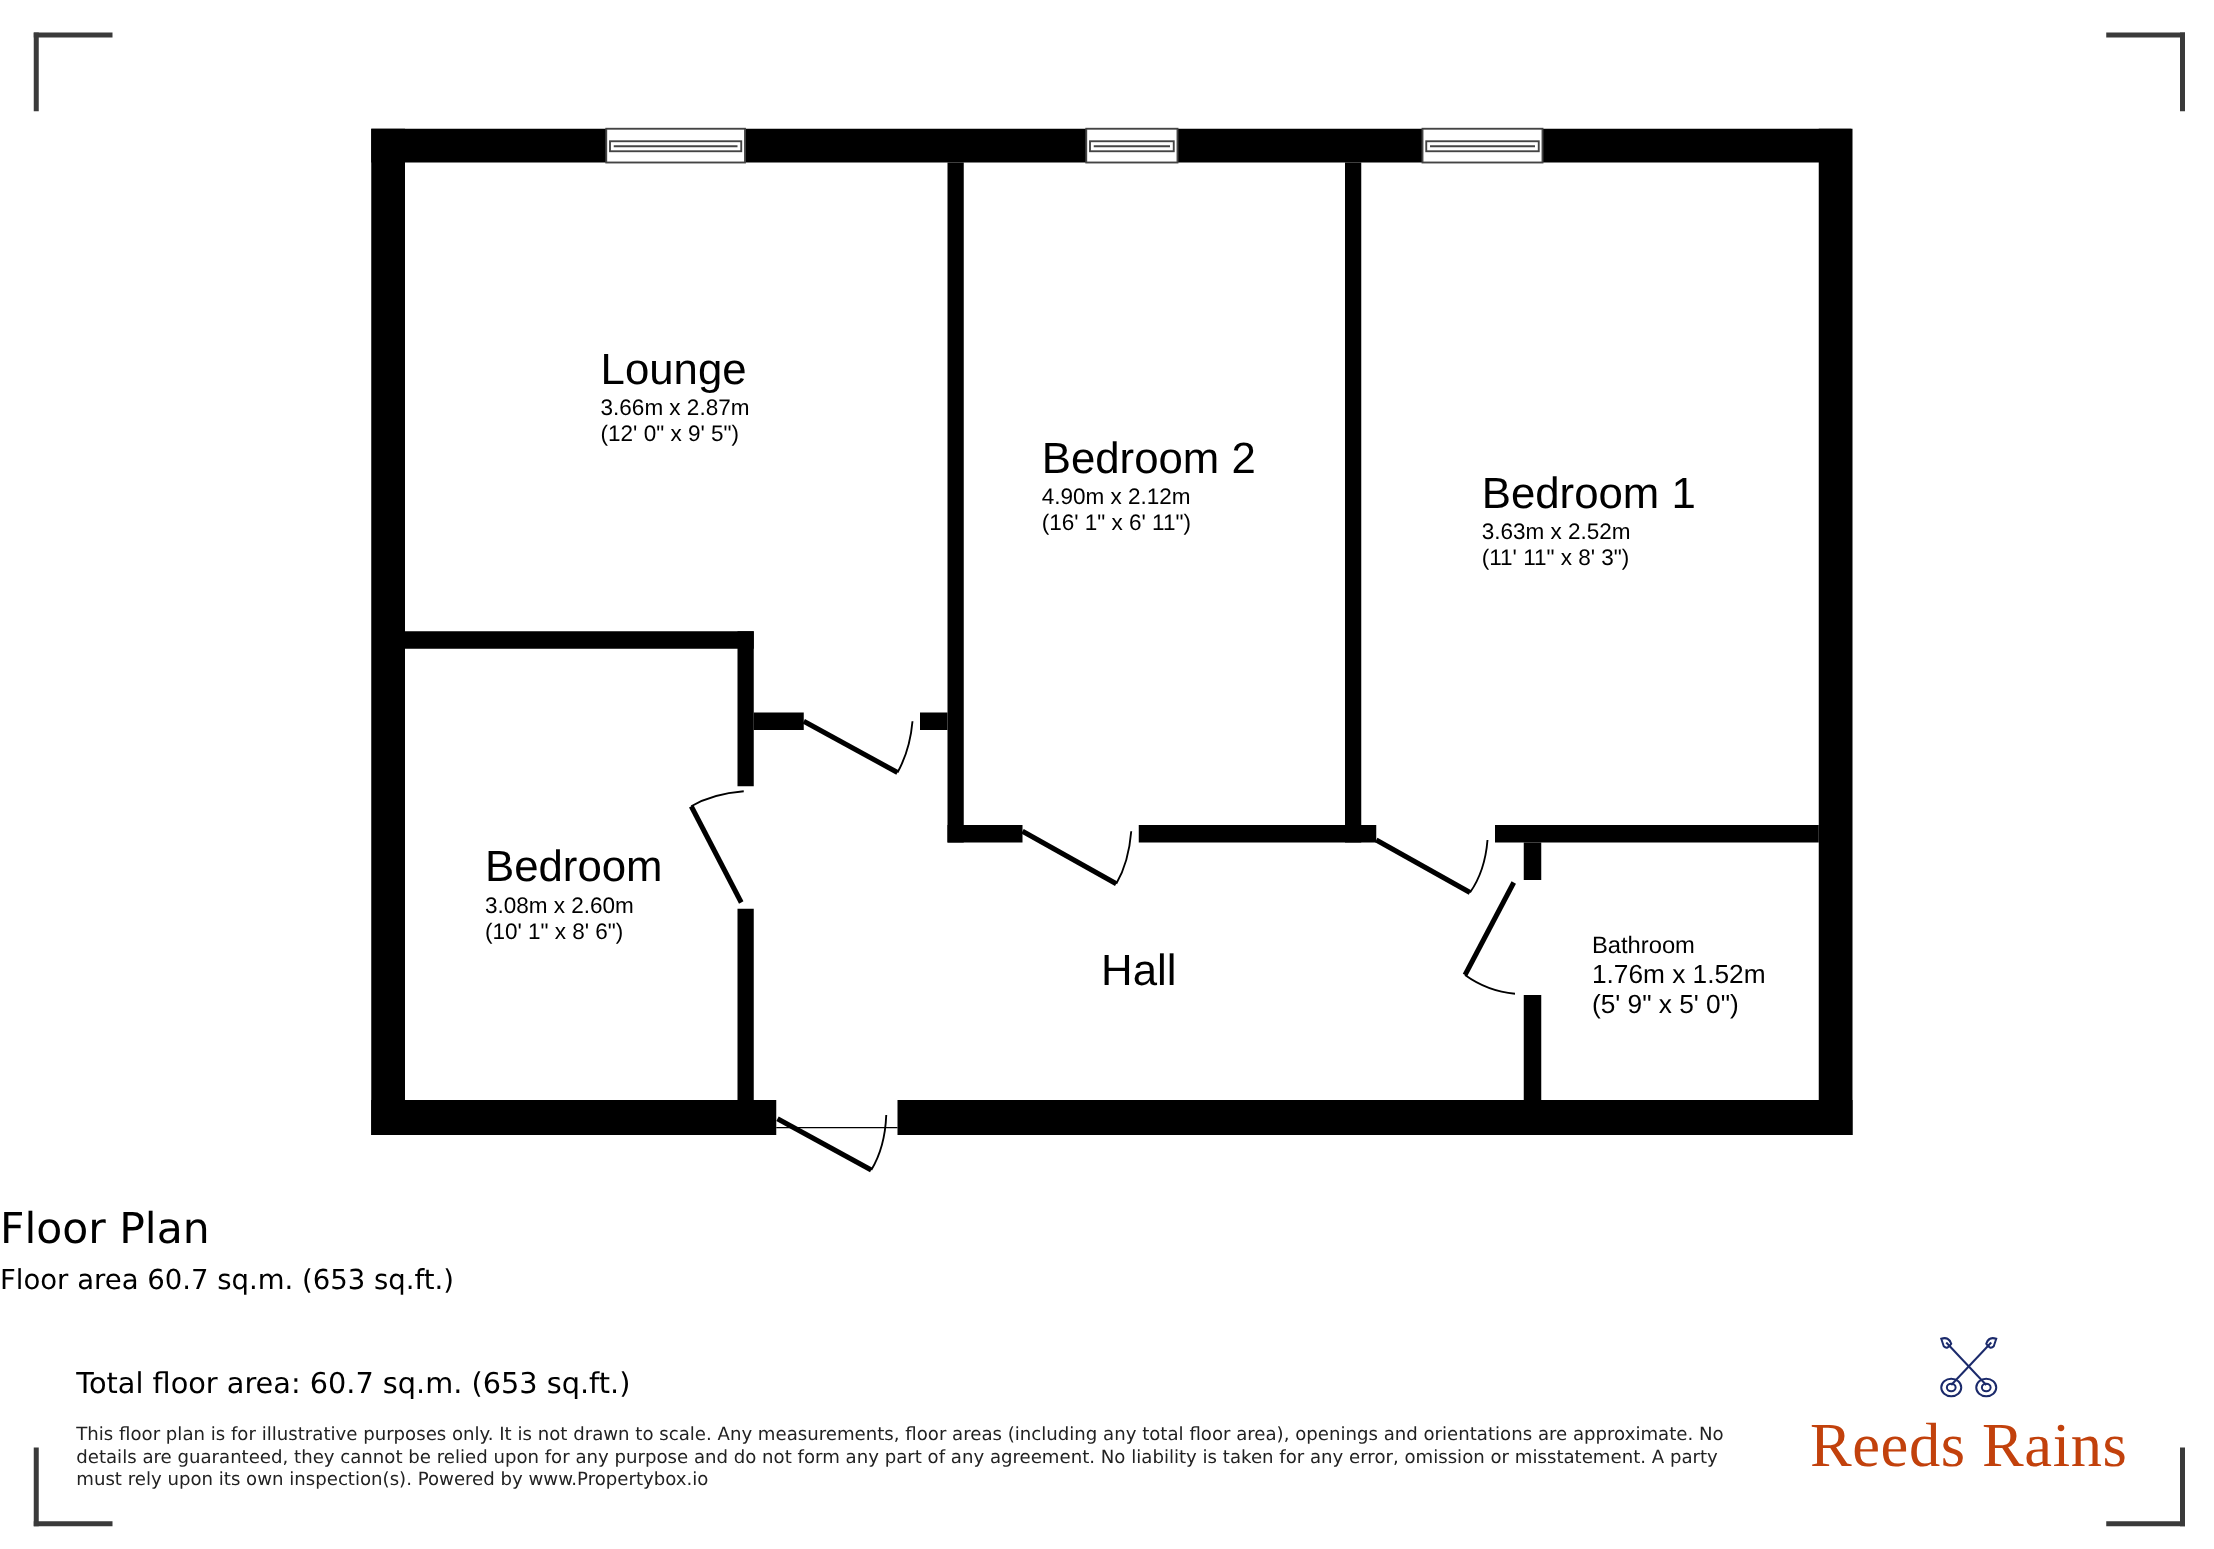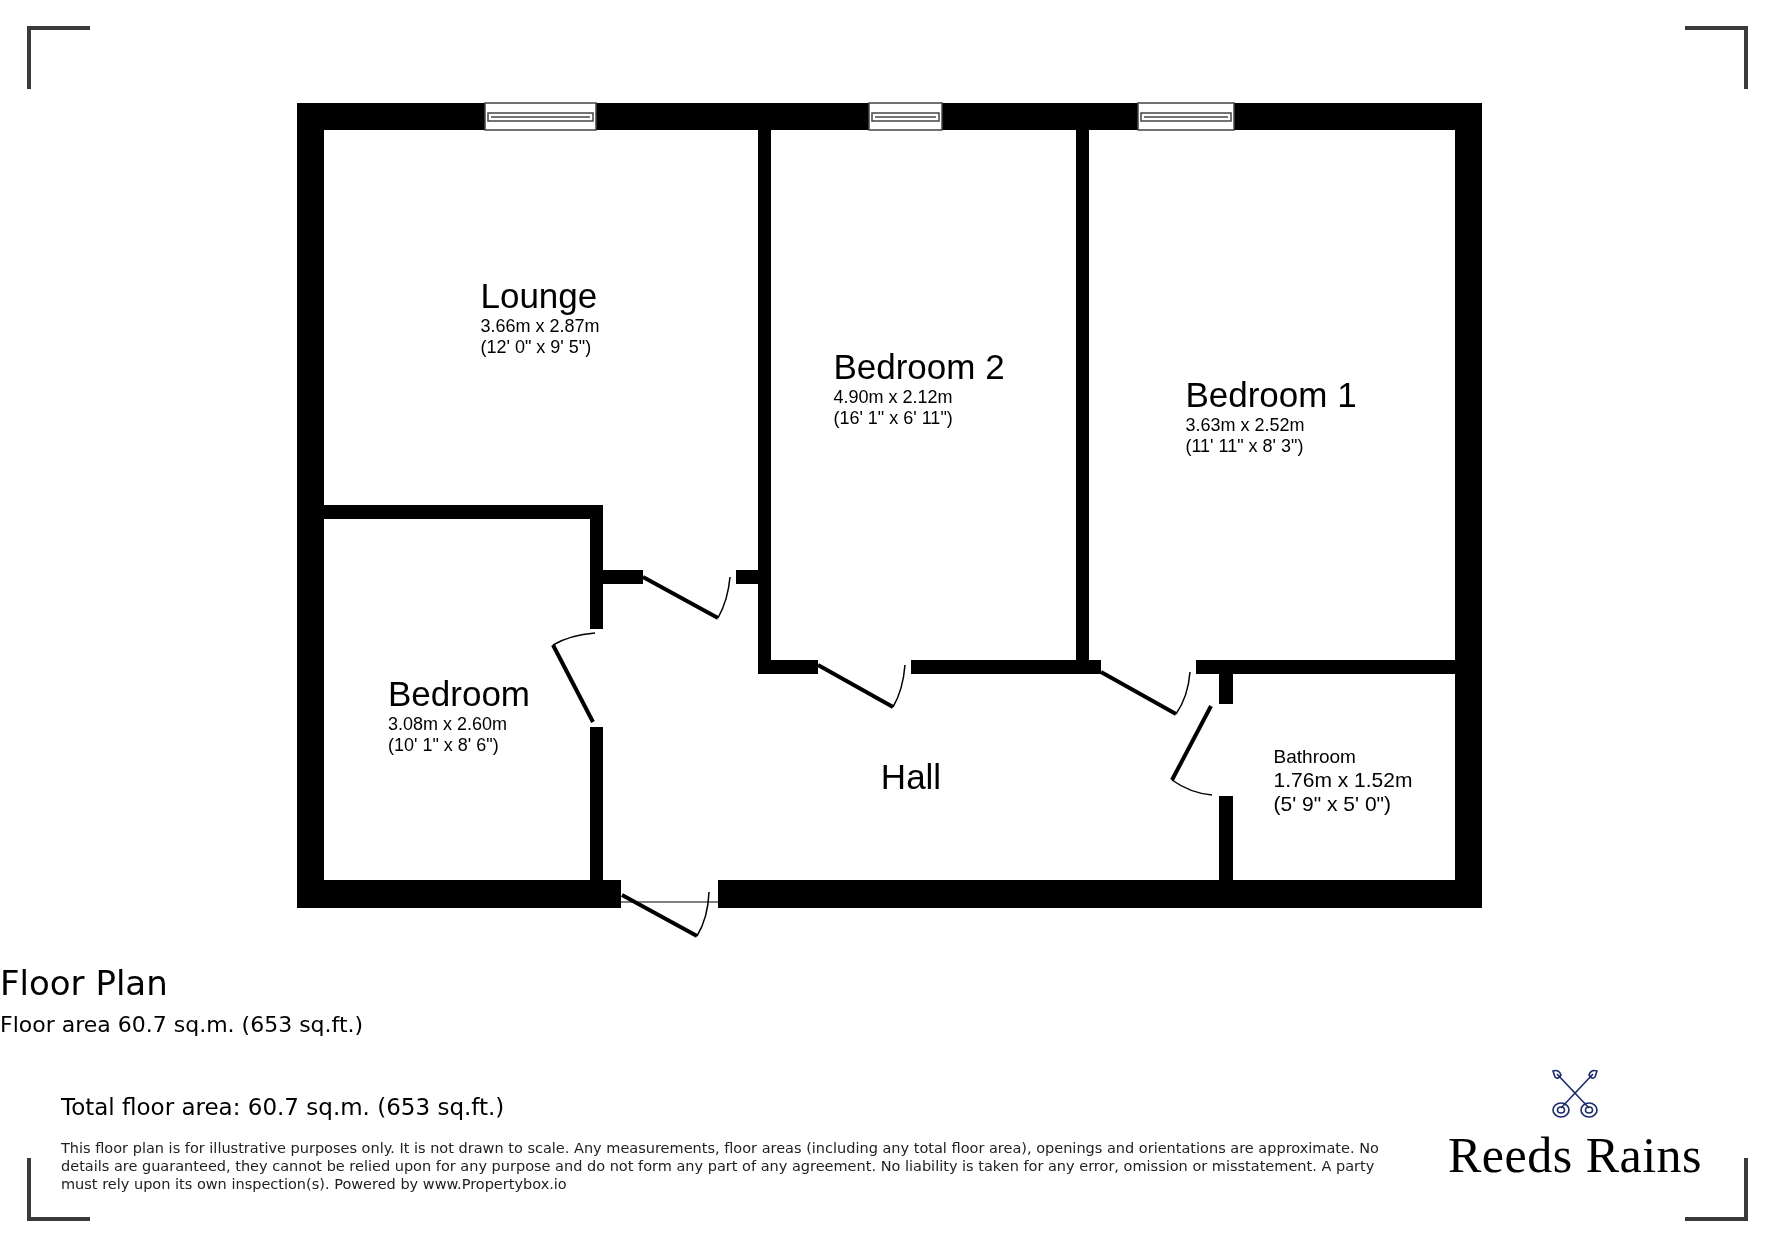--- a/index.html
+++ b/index.html
@@ -14,21 +14,21 @@
   .room .name{font-size:35px;}
   .room .dim{font-size:18px;}
   .room.small .name{font-size:19px;}
   .room.small .dim{font-size:21px;}
   .caption{position:absolute;left:0;width:1498px;text-align:left;font-family:"DejaVu Sans",sans-serif;}
   .cap-title{top:963px;font-size:34px;}
   .cap-sub{top:1012px;font-size:22px;}
   .total{position:absolute;left:61px;top:1094px;font-family:"DejaVu Sans",sans-serif;font-size:23px;}
   .disclaimer{position:absolute;left:61px;top:1139px;width:1320px;font-family:"DejaVu Sans",sans-serif;font-size:14.5px;line-height:18px;color:#222;}
   .logo{position:absolute;left:1445px;top:1068px;width:260px;text-align:center;}
-  .logo .brand{font-family:"Liberation Serif",serif;font-size:50px;color:#000000;letter-spacing:0.5px;display:block;margin-top:2px;}
+  .logo .brand{font-family:"Liberation Serif",serif;font-size:50px;color:#c2410c;letter-spacing:0.5px;display:block;margin-top:2px;}
 </style>
 </head>
 <body>
 
 <div class="corner c-tl"></div>
 <div class="corner c-tr"></div>
 <div class="corner c-bl"></div>
 <div class="corner c-br"></div>
 
 <svg class="plan" width="1771" height="1239" viewBox="0 0 1771 1239">

